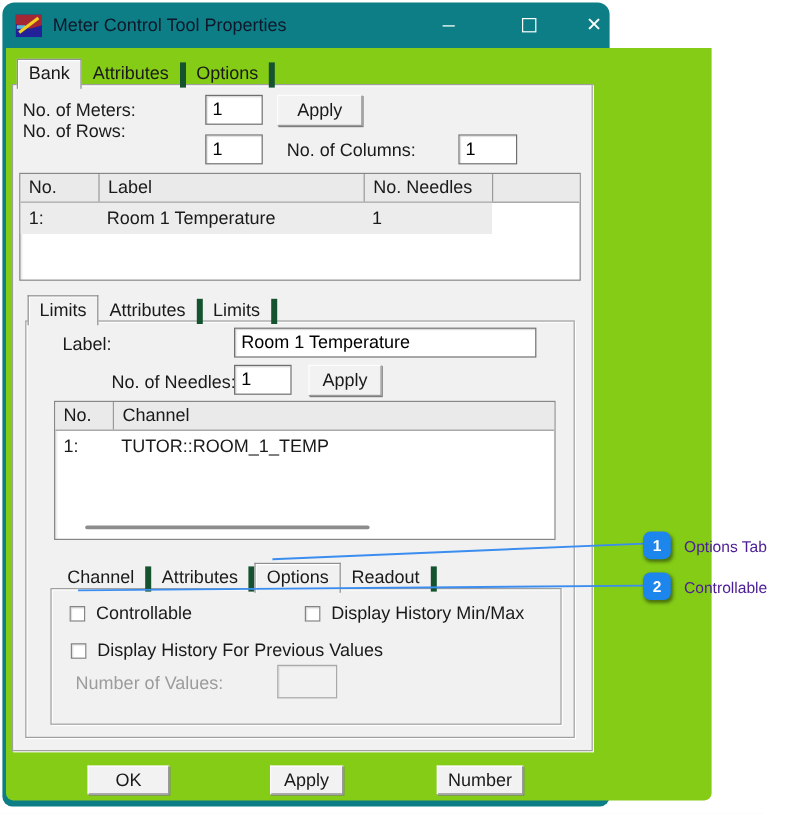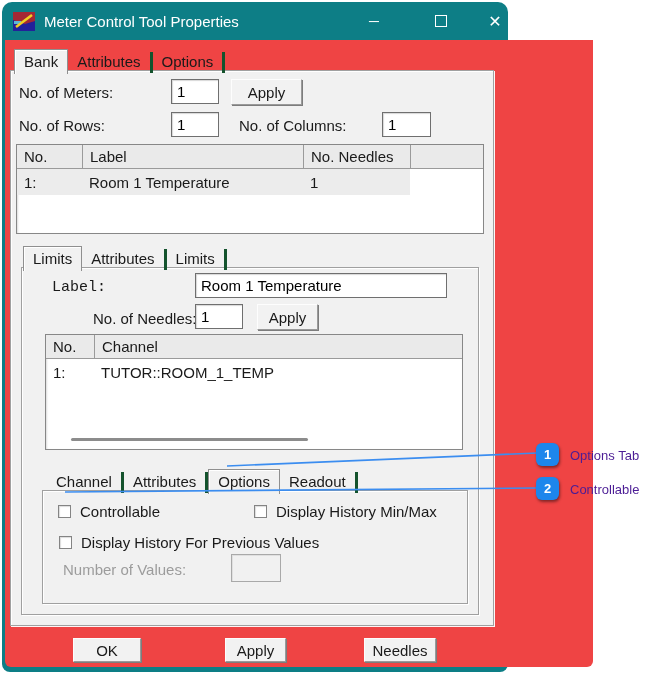--- a/index.html
+++ b/index.html
@@ -3,36 +3,36 @@
 <meta charset="utf-8">
 <style>
   * { margin:0; padding:0; box-sizing:border-box; }
   body { background:#fff; }
   .stage { position:relative; width:655px; height:678px; background:#ffffff;
            font-family:"Liberation Sans", sans-serif; font-size:15px; color:#1a1a1a; overflow:hidden; }
 
   
   .window { position:absolute; left:2px; top:2px; width:506px; height:670px;
             background:#0d7e86; border-radius:10px 10px 8px 8px; }
-  .titlebar { position:absolute; left:0; top:0; width:100%; height:38px; display:flex; align-items:center; color:#ffffff;text-align:right; }
+  .titlebar { position:absolute; left:0; top:0; width:100%; height:38px; display:flex; align-items:center; color:#0f172a;text-align:right; }
   .app-icon { margin-left:11px; width:22px; height:19px; flex:0 0 auto; }
   .title { margin-left:9px; font-size:15px; white-space:nowrap; }
   .winbtn { position:absolute; top:0; height:38px; width:44px; display:flex; align-items:center;
             justify-content:center; color:#fff; cursor:default; }
   .winbtn.min { left:350px; font-size:14px; }
   .winbtn.max { left:417px; }
   .maxglyph { width:12px; height:12px; border:1.5px solid #fff; display:block; }
   .winbtn.close { left:471px; font-size:16px; }
 
   .dlgbody { position:absolute; left:3px; top:38px; width:588px; height:627px;
-             background:#ef4444; border-radius:0 0 6px 6px; }
+             background:#84cc16; border-radius:0 0 6px 6px; }
 
   
   .tabs { position:absolute; display:flex; align-items:flex-end; height:26px; z-index:5; }
-  .tab { height:21px; line-height:20px; padding:0 9px; border-right:3px solid #14532d; white-space:nowrap; }
+  .tab { height:21px; line-height:20px; padding:0 9px; border-right:5px solid #14532d; white-space:nowrap; }
   .tab.active { height:25px; line-height:23px; background:#f1f1f1; border:1px solid #8f8f8f; border-bottom:none;
                 box-shadow:inset 1px 1px 0 #fff; margin-bottom:-1px; }
 
   
   .panel { position:absolute; background:#f1f1f1; border:1px solid #a0a0a0;
            box-shadow:inset 1px 1px 0 rgba(255,255,255,.95), 1px 1px 0 rgba(255,255,255,.95); }
 
   
   .listbox { position:absolute; background:#fff; border:1px solid #878787;
              box-shadow:inset 1px 1px 2px rgba(0,0,0,.14); overflow:hidden; }
@@ -99,21 +99,21 @@
         <div class="tab">Attributes</div>
         <div class="tab">Options</div>
       </div>
 
       <div class="panel" style="left:5px; top:30px; width:484px; height:556px;">
 
         <span class="lbl" style="left:8px; top:13px;">No. of Meters:</span>
         <input class="input" style="left: 160px; top: 8px; width: 48px; height: 25px;" value="1">
         <div class="btn" style="left:220px; top:8px; width:71px; height:26px;">Apply</div>
 
-        <span class="lbl" style="left:8px; top:46px;">No. of Rows:</span>
+        <span class="lbl" style="left:8px; top:30px;">No. of Rows:</span>
         <input class="input" style="left: 160px; top: 41px; width: 48px; height: 25px;" value="1">
         <span class="lbl" style="left:228px; top:46px;">No. of Columns:</span>
         <input class="input" style="left: 371px; top: 41px; width: 49px; height: 25px;" value="1">
 
         <div class="listbox" style="left:5px; top:73px; width:468px; height:90px;">
           <div class="lb-head">
             <div class="lb-col" style="width:65px;">No.</div>
             <div class="lb-col" style="width:221px;">Label</div>
             <div class="lb-col" style="width:107px;">No. Needles</div>
             <div class="lb-col" style="flex:1;"></div>
@@ -126,21 +126,21 @@
         </div>
 
         <div class="tabs" style="left:12px; top:173px;">
           <div class="tab active">Limits</div>
           <div class="tab">Attributes</div>
           <div class="tab">Limits</div>
         </div>
 
         <div class="panel" style="left:10px; top:196px; width:458px; height:348px;">
 
-          <span class="lbl" style="left:30px; top:11px;font-family:Liberation Mono, monospace;">Label:</span>
+          <span class="lbl" style="left:30px; top:11px;">Label:</span>
           <input class="input" style="left: 173px; top: 5px; width: 252px; height: 25px;" value="Room 1 Temperature">
 
           <span class="lbl" style="left:33px; top:42px;margin-left:38px;">No. of Needles:</span>
           <input class="input" style="left: 173px; top: 36px; width: 48px; height: 25px;" value="1">
           <div class="btn" style="left:235px; top:36px; width:61px; height:26px;">Apply</div>
 
           <div class="listbox" style="left:23px; top:66px; width:418px; height:116px;">
             <div class="lb-head">
               <div class="lb-col" style="width:48px;">No.</div>
               <div class="lb-col" style="flex:1;">Channel</div>
@@ -174,21 +174,21 @@
             </div>
             <span class="lbl dis" style="left:20px; top:70px;">Number of Values:</span>
             <input class="input dis" style="left: 188px; top: 63px; width: 50px; height: 28px;" disabled="" value="">
           </div>
 
         </div>
       </div>
 
       <div class="btn" style="left:68px; top:598px; width:68px; height:24px;">OK</div>
       <div class="btn" style="left:220px; top:598px; width:61px; height:24px;">Apply</div>
-      <div class="btn" style="left:359px; top:598px; width:72px; height:24px;">Needles</div>
+      <div class="btn" style="left:359px; top:598px; width:72px; height:24px;">Number</div>
 
     </div>
   </div>
 
   <svg class="lines">
     <line x1="227" y1="466" x2="537" y2="453" stroke="#3b8df0" stroke-width="1.6"></line>
     <line x1="65" y1="492" x2="537" y2="488" stroke="#3b8df0" stroke-width="1.6"></line>
   </svg>
 
   <div class="badge" style="left:536px; top:443px;">1</div>

